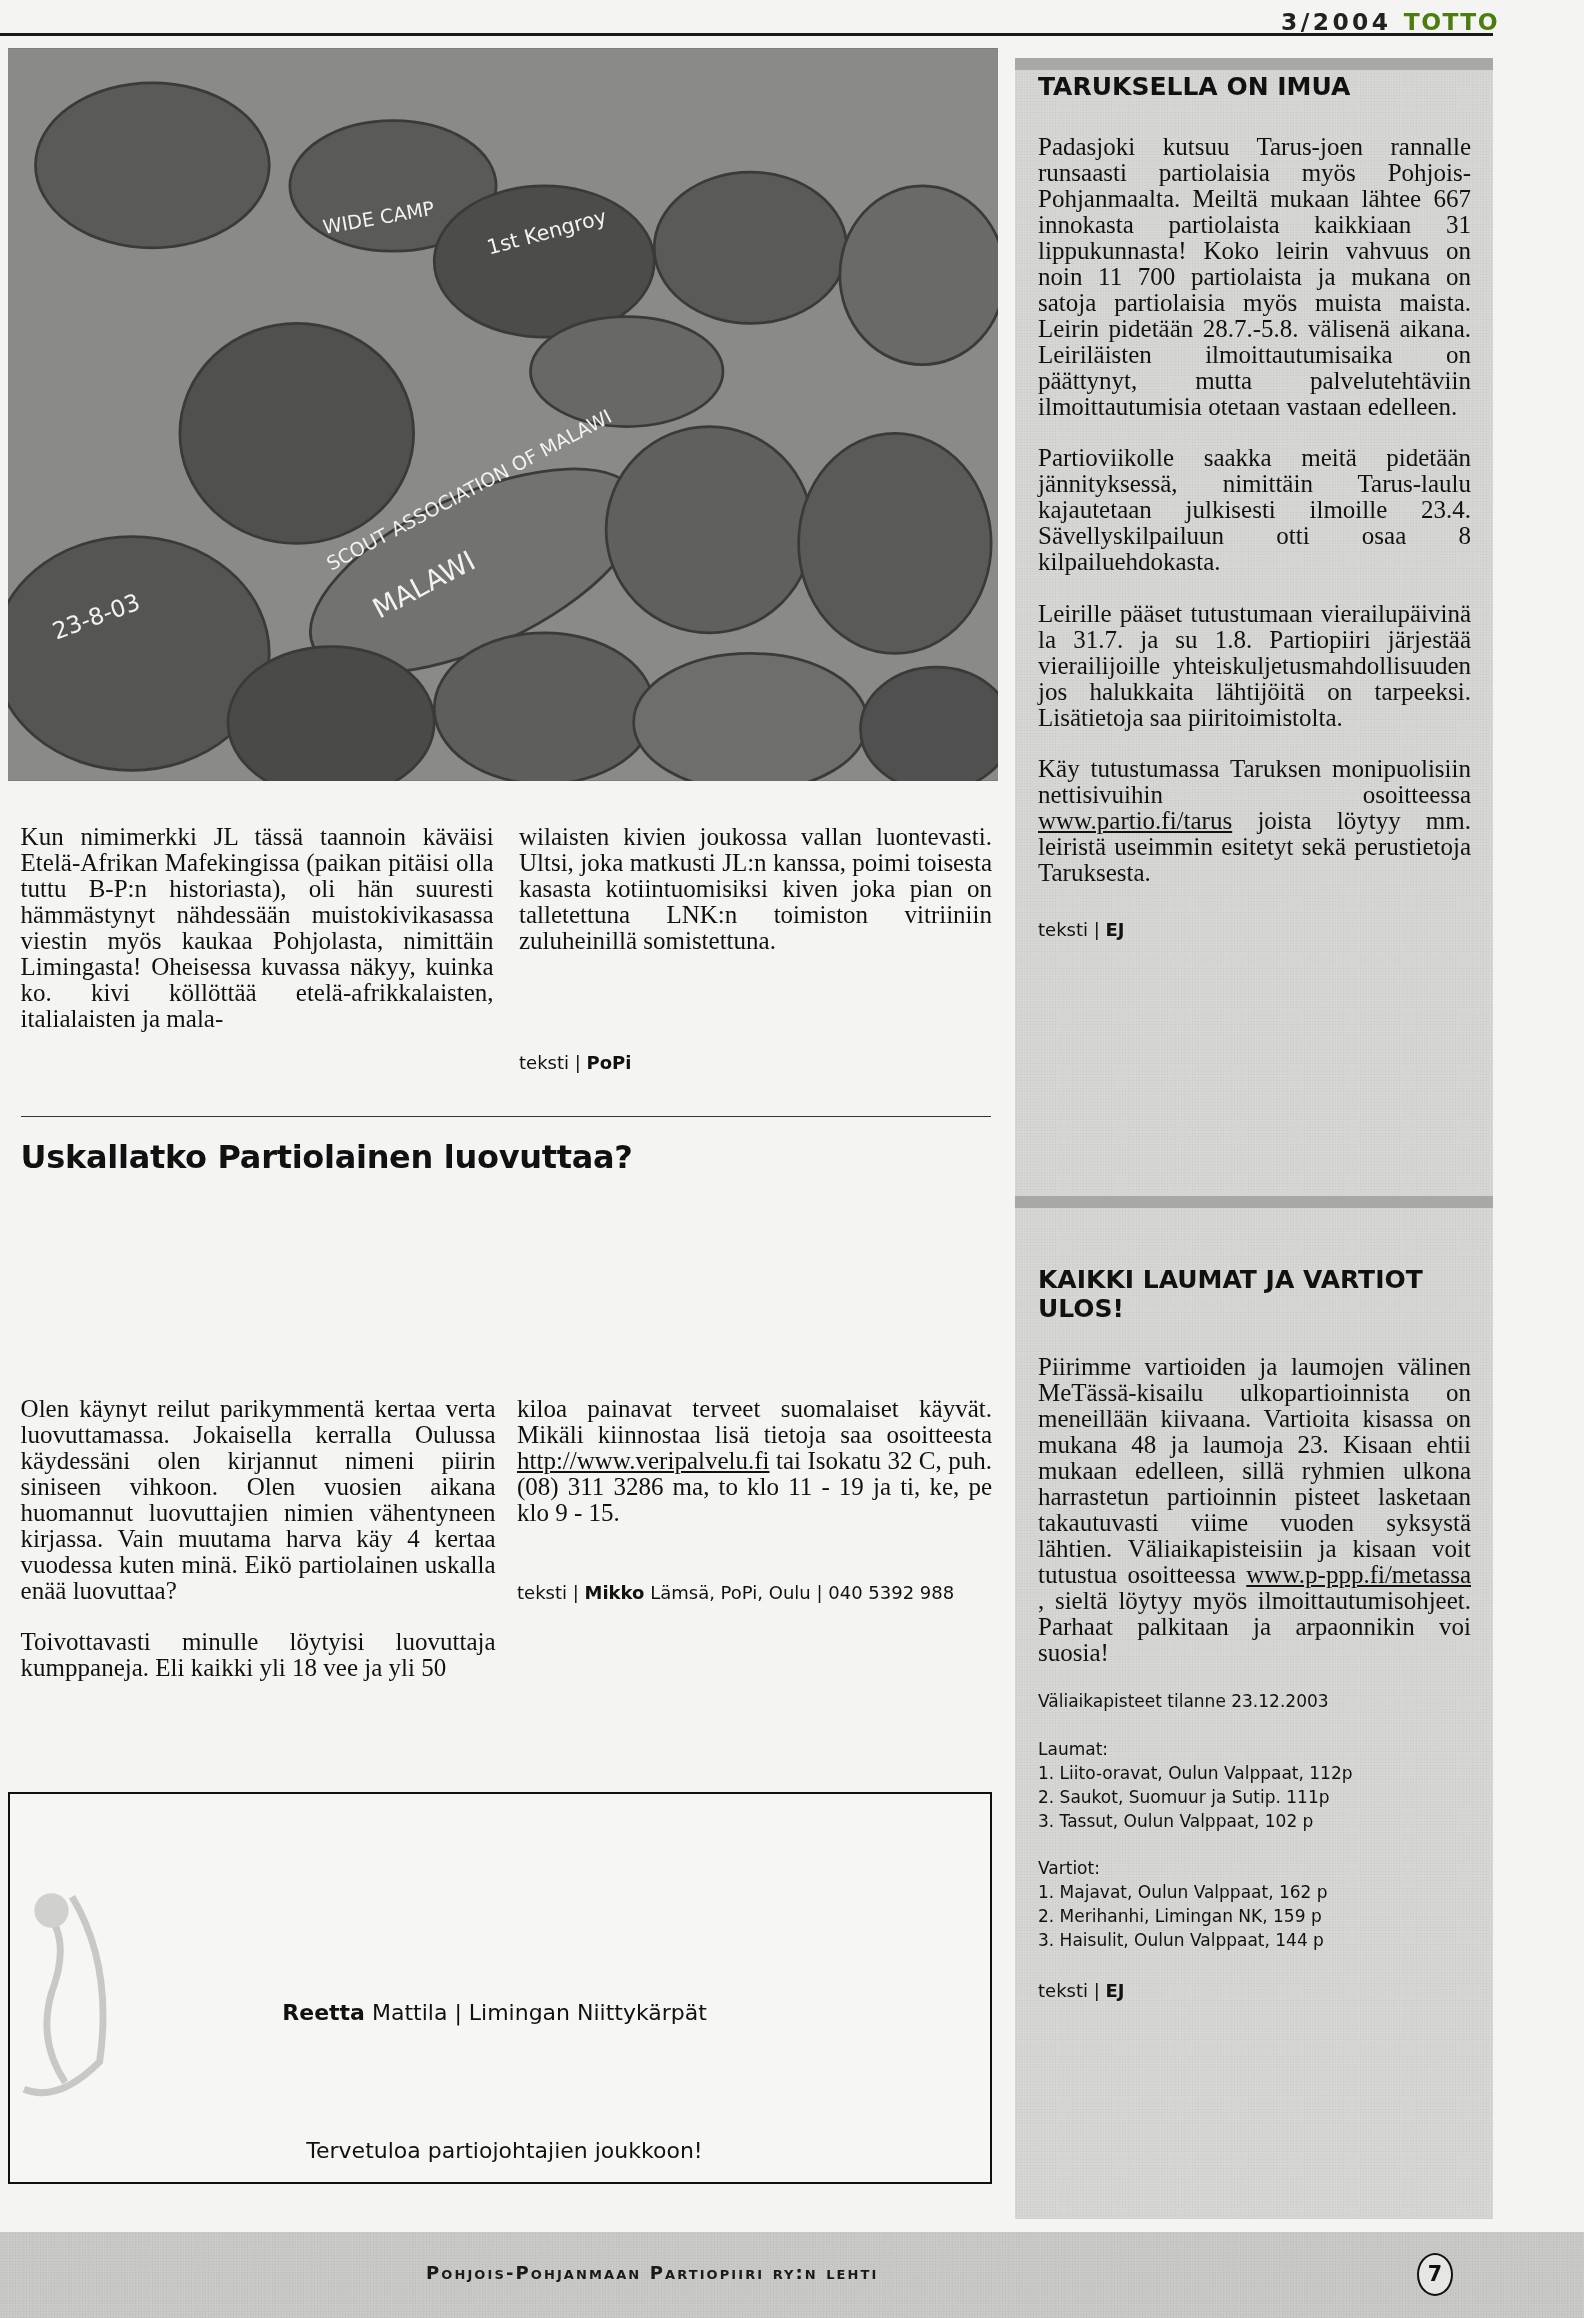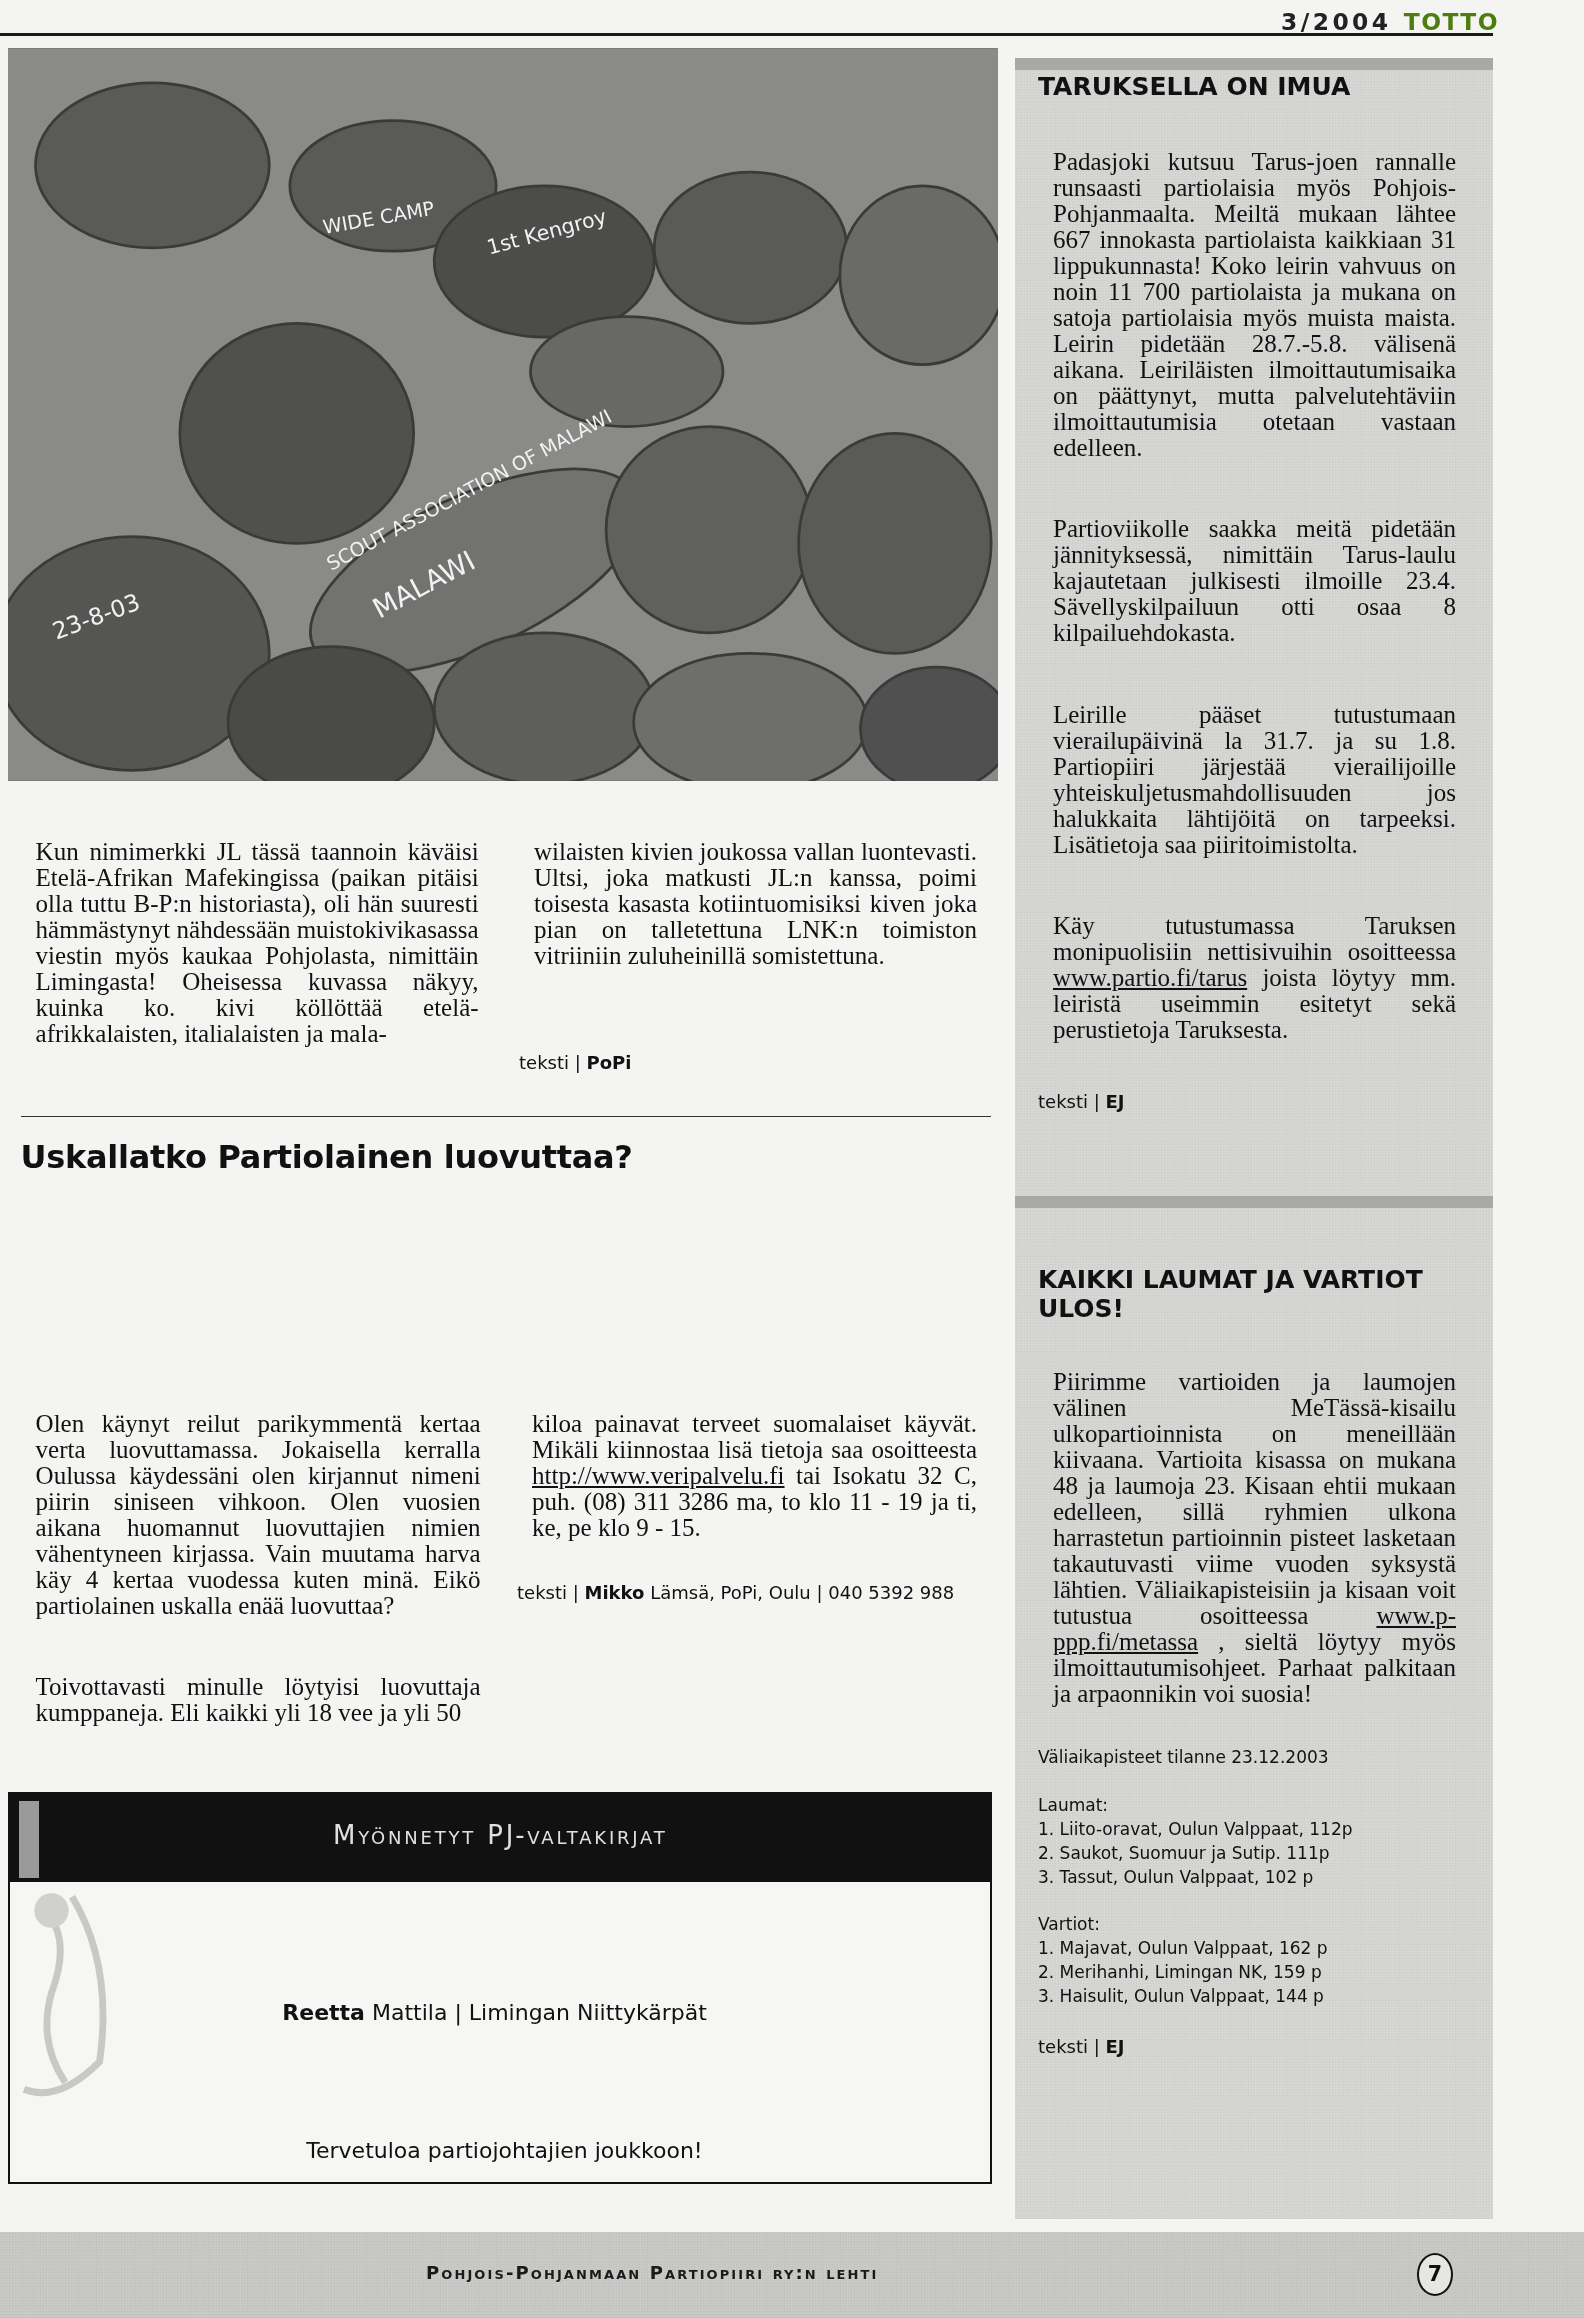--- a/index.html
+++ b/index.html
@@ -3,21 +3,21 @@
 <meta charset="utf-8">
 <style>
   html, body { margin: 0; padding: 0; }
   body {
     width: 1585px; height: 2319px; position: relative; overflow: hidden;
     background: #f4f4f2;
     font-family: "Liberation Serif", serif; color: #111;
   }
   .abs { position: absolute; }
   .serif { font-family: "Liberation Serif", serif; font-size: 25px; line-height: 26px; text-align: justify; }
-  p { margin: 15px; }
+  p { margin: 0; }
   .para-gap { height: 25.4px; }
 
   
   #issue { right: 86px; top: 8.3px; font-family: "DejaVu Sans", sans-serif; font-weight: bold; font-size: 23.4px; letter-spacing: 3.4px; color: #222; }
   #issue .brand { color: #4d7c0f; letter-spacing: 1.4px; margin-left: 12.4px; font-weight: bold; }
   #top-rule { left: 0; top: 33px; width: 1493px; height: 3.4px; background: #1a1a1a; }
 
   
   #photo { left: 8.3px; top: 48px; width: 990px; height: 733px; overflow: hidden; background: #6c6c6c; }
   #photo svg { display: block; }
@@ -122,24 +122,20 @@
 <div id="art2-col2" class="abs serif">
   <p><span>kiloa painavat terveet suomalaiset käyvät. Mikäli kiinnostaa lisä tietoja saa osoitteesta </span><a href="#">http://www.veripalvelu.fi</a><span> tai Isokatu 32 C, puh. (08) 311 3286 ma, to klo 11 - 19 ja ti, ke, pe klo 9 - 15.</span></p>
 </div>
 <div id="art2-byline" class="abs byline">
   <span>teksti |</span>
   <b>Mikko</b>
   <span>Lämsä, PoPi, Oulu | 040 5392 988</span>
 </div>
 
 <div id="pj-box" class="abs">
-  <div id="pj-banner">
-    <div class="emblem"></div>
-    <div class="title">Myönnetyt PJ-valtakirjat</div>
-  </div>
   <svg id="pj-logo" viewBox="0 0 135 320">
     <g fill="none" stroke="#c8c8c6" stroke-width="10">
       <path d="M10 300 Q60 320 120 260 Q140 120 80 20"></path>
       <path d="M40 40 Q80 80 50 160 Q30 230 70 290"></path>
     </g>
     <circle cx="50" cy="40" r="25" fill="#d0d0ce"></circle>
   </svg>
   <div id="pj-name">
     <b>Reetta</b>
     <span>Mattila | Limingan Niittykärpät</span>

